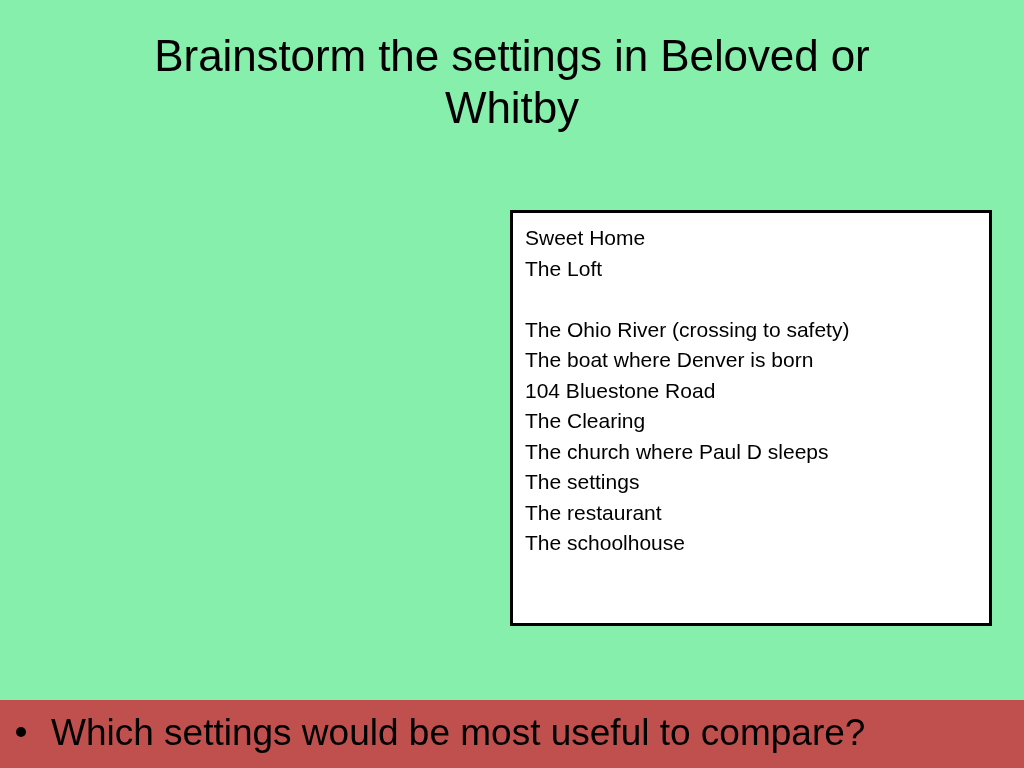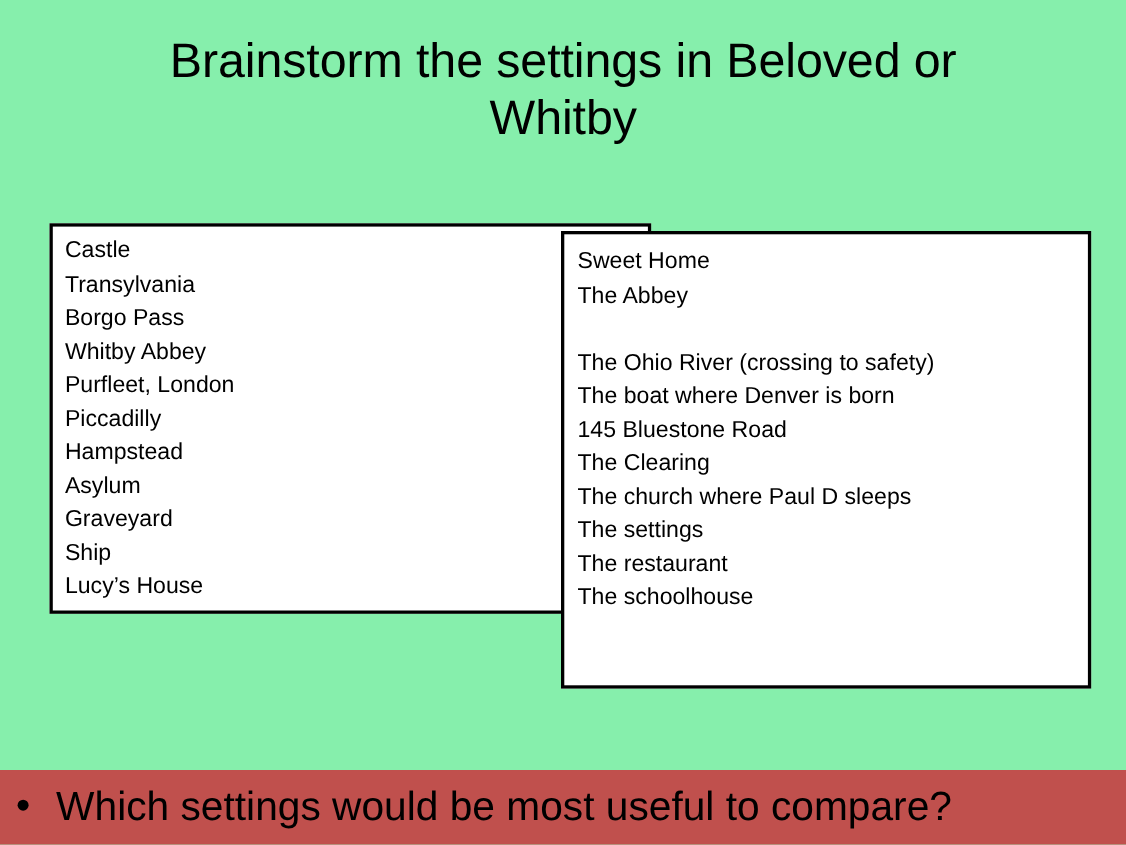--- a/index.html
+++ b/index.html
@@ -137,44 +137,29 @@
 </head>
 <body>
 
 <div class="slide">
 
   <div class="title">
     <span class="title-line">Brainstorm the settings in Beloved or</span>
     <span class="title-line">Whitby</span>
   </div>
 
-  <div class="box box-left">
-    <ul class="box-list">
-      <li>Castle</li>
-      <li>Transylvania</li>
-      <li>Borgo Pass</li>
-      <li>Whitby Abbey</li>
-      <li>Purfleet, London</li>
-      <li>Piccadilly</li>
-      <li>Hampstead</li>
-      <li>Asylum</li>
-      <li>Graveyard</li>
-      <li>Ship</li>
-      <li>Lucy’s House</li>
-    </ul>
-  </div>
 
   <div class="box box-right">
     <ul class="box-list">
       <li>Sweet Home</li>
-      <li>The Abbey</li>
+      <li>The Loft</li>
       <li class="blank"></li>
       <li>The Ohio River (crossing to safety)</li>
       <li>The boat where Denver is born</li>
-      <li>145 Bluestone Road</li>
+      <li>104 Bluestone Road</li>
       <li>The Clearing</li>
       <li>The church where Paul D sleeps</li>
       <li>The settings</li>
       <li>The restaurant</li>
       <li>The schoolhouse</li>
     </ul>
   </div>
 
   <div class="banner">
     <div class="banner-bullet-row">

